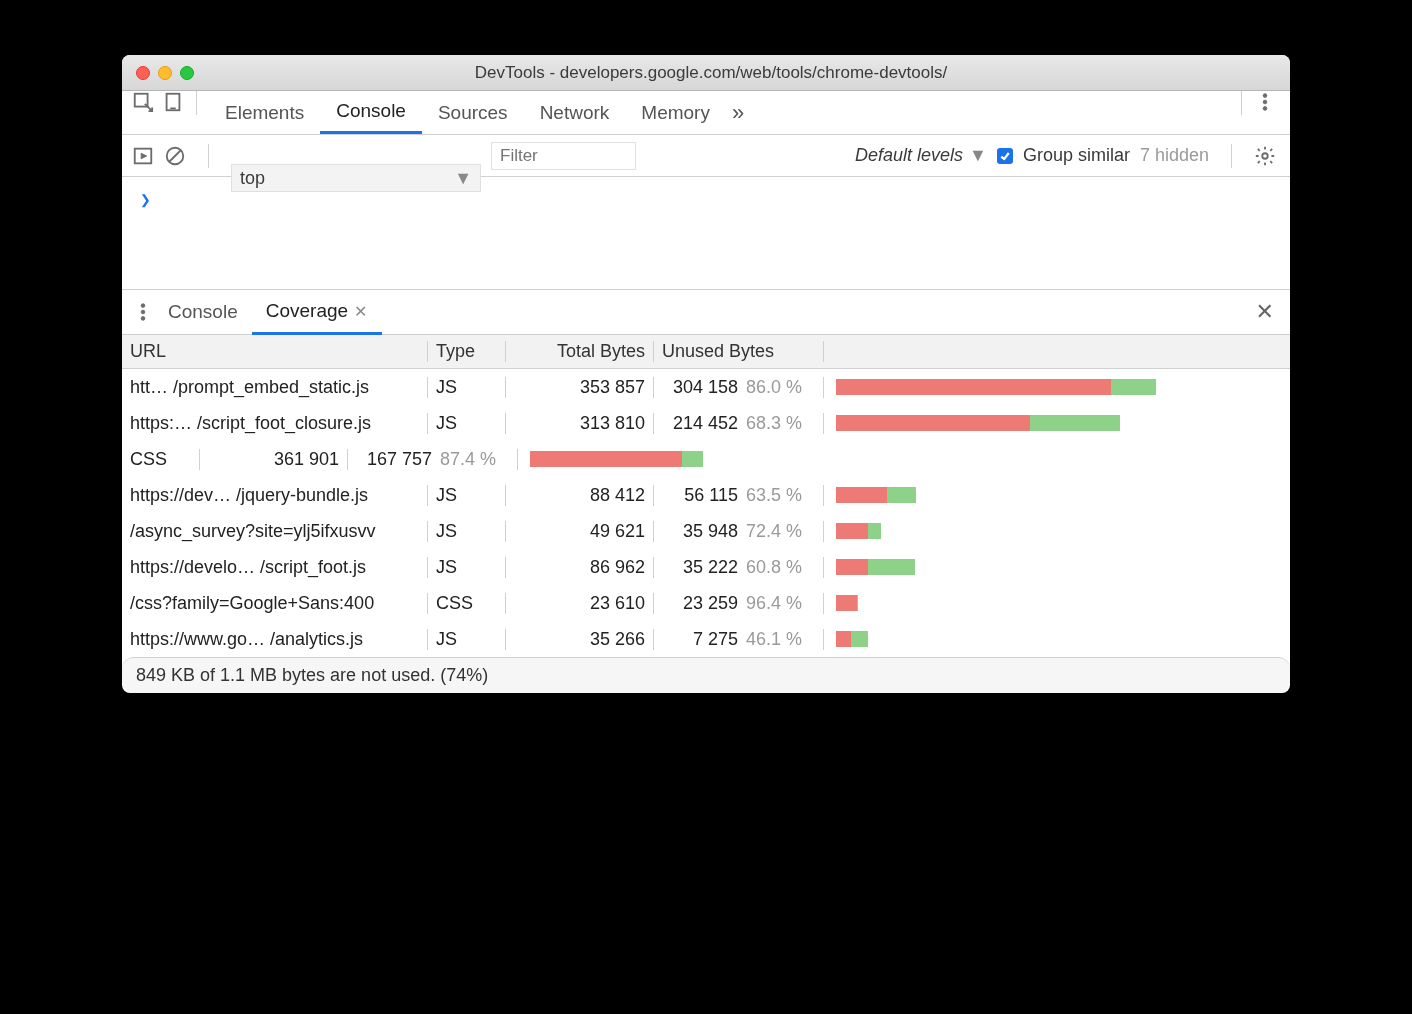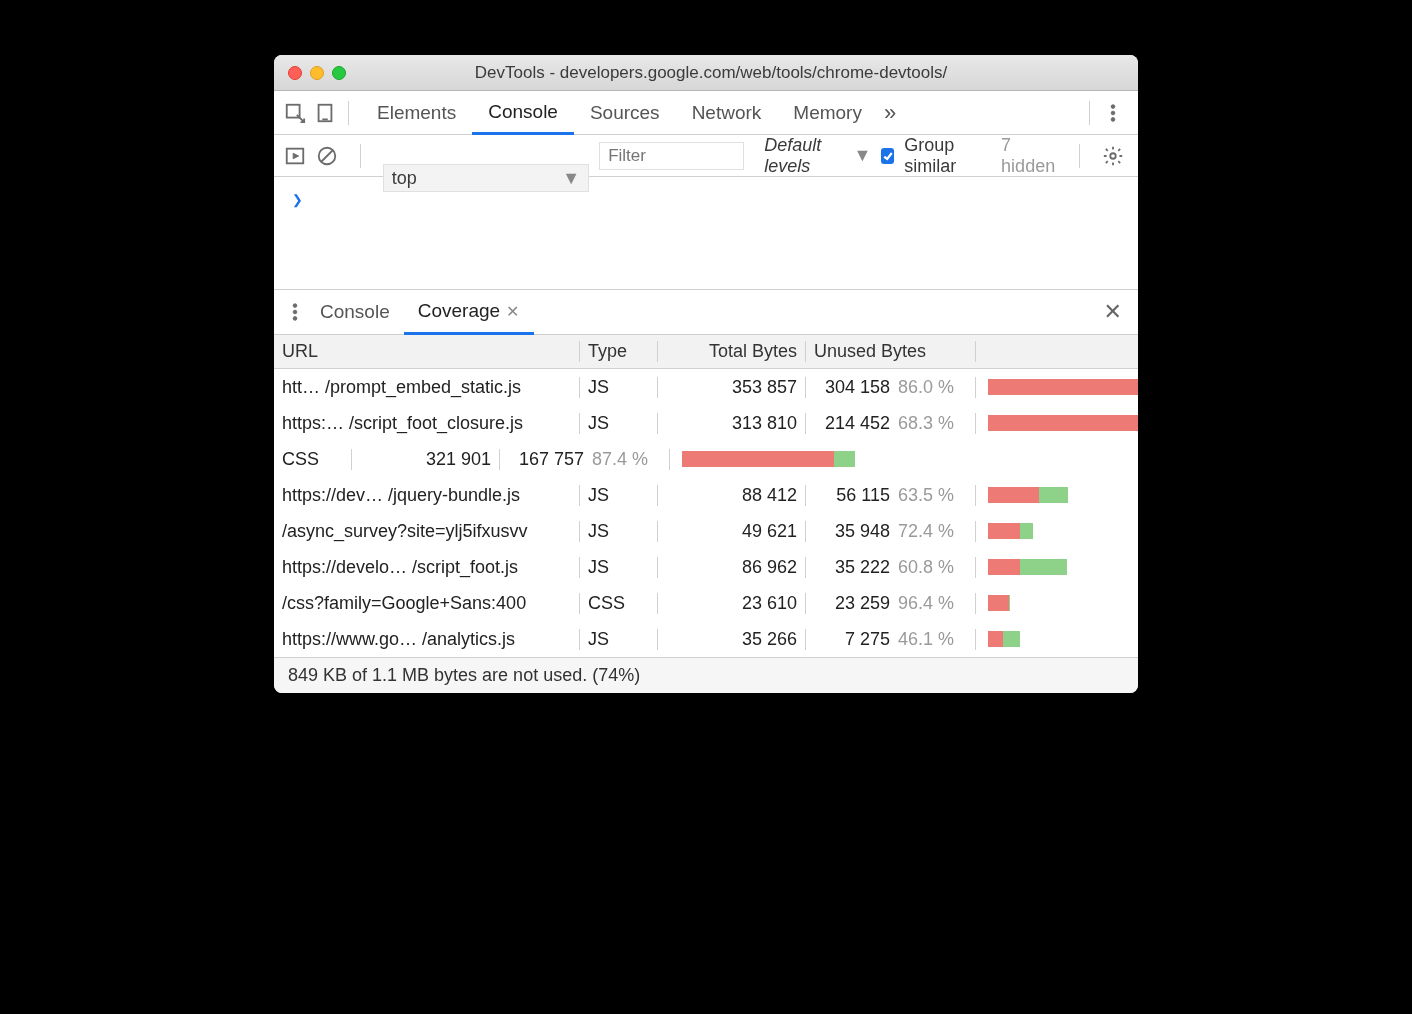--- a/index.html
+++ b/index.html
@@ -7,21 +7,21 @@
       background: #000;
       width: 1412px;
       height: 1014px;
       font-family: -apple-system, "Helvetica Neue", Arial, sans-serif;
       display: flex;
       align-items: flex-start;
       justify-content: center;
       padding-top: 55px;
     }
     .window {
-      width: 864px;
+      width: 1168px;
       background: #fff;
       border-radius: 8px;
       box-shadow: 0 30px 60px rgba(0,0,0,0.55);
       display: flex;
       flex-direction: column;
       overflow: hidden;
     }
     .titlebar {
       height: 36px;
       background: linear-gradient(#e9e8e9, #d8d7d8);
@@ -33,21 +33,21 @@
     .traffic { display: flex; gap: 8px; }
     .tl { width: 14px; height: 14px; border-radius: 50%; }
     .tl.red { background: #ff5f57; border: 1px solid #e33e32; }
     .tl.yellow { background: #ffbd2e; border: 1px solid #e09e17; }
     .tl.green { background: #28c940; border: 1px solid #17a82d; }
     .titlebar .title { flex: 1; text-align: center; font-size: 17px; color: #3b3b3b; font-weight: 500; }
     
     .tabbar {
       height: 44px;
       display: flex;
-      align-items: center;
+      align-items: flex-start;
       border-bottom: 1px solid #d0d0d0;
       padding: 0 14px 0 10px;
       color: #555;
       font-size: 19px;
     }
     .divider { width: 1px; height: 24px; background: #d0d0d0; margin: 0 12px; }
     .tab-item { padding: 0 16px; height: 100%; display: flex; align-items: center; cursor: pointer; }
     .tab-item.active { color: #222; border-bottom: 3px solid #1a73e8; margin-bottom: -1px; font-weight: 400; }
     .flex-spacer { flex: 1; }
     .sicon { width: 22px; height: 22px; display: flex; align-items: center; justify-content: center; color: #6c6c6c; }
@@ -113,21 +113,21 @@
     .c-unused { width: 170px; border-right: 1px solid #d0d0d0; display: flex; gap: 8px; }
     .c-unused .ub { flex: 0 0 auto; width: 76px; text-align: right; }
     .c-unused .pct { color: #9a9a9a; }
     .c-bar { flex: 1; padding: 0 10px 0 12px; }
     .row { display: flex; height: 36px; align-items: center; color: #222; }
     .bar { height: 16px; display: flex; }
     .bar-used { background: #ee7a75; height: 100%; }
     .bar-unused { background: #8ed28a; height: 100%; }
     .summary {
       height: 36px; display: flex; align-items: center; padding: 0 14px;
-      border-top: 1px solid #d0d0d0; background: #f6f6f6; color: #333; font-size: 18px;
+      border-top: 1px solid #d0d0d0; background: #f6f6f6; color: #333; font-size: 18px; border-radius: 12px;
     }
   </style>
 </head>
 <body>
 
 <div class="window">
 
   <div class="titlebar">
     <div class="traffic">
       <div class="tl red"></div>
@@ -265,21 +265,21 @@
           </div>
           <div class="cell c-bar">
             <div class="bar" style="width:283.84000000000003px">
               <div class="bar-used" style="width:193.86272000000002px"></div>
               <div class="bar-unused" style="width:89.97728000000001px"></div>
             </div>
           </div>
         </div>
         <div class="row">
           <div class="cell c-type">CSS</div>
-          <div class="cell c-total">321 901</div>
+          <div class="cell c-total">361 901</div>
           <div class="cell c-unused">
             <span class="ub">167 757</span>
             <span class="pct">87.4 %</span>
           </div>
           <div class="cell c-bar">
             <div class="bar" style="width:173.44px">
               <div class="bar-used" style="width:151.58656px"></div>
               <div class="bar-unused" style="width:21.853440000000006px"></div>
             </div>
           </div>

